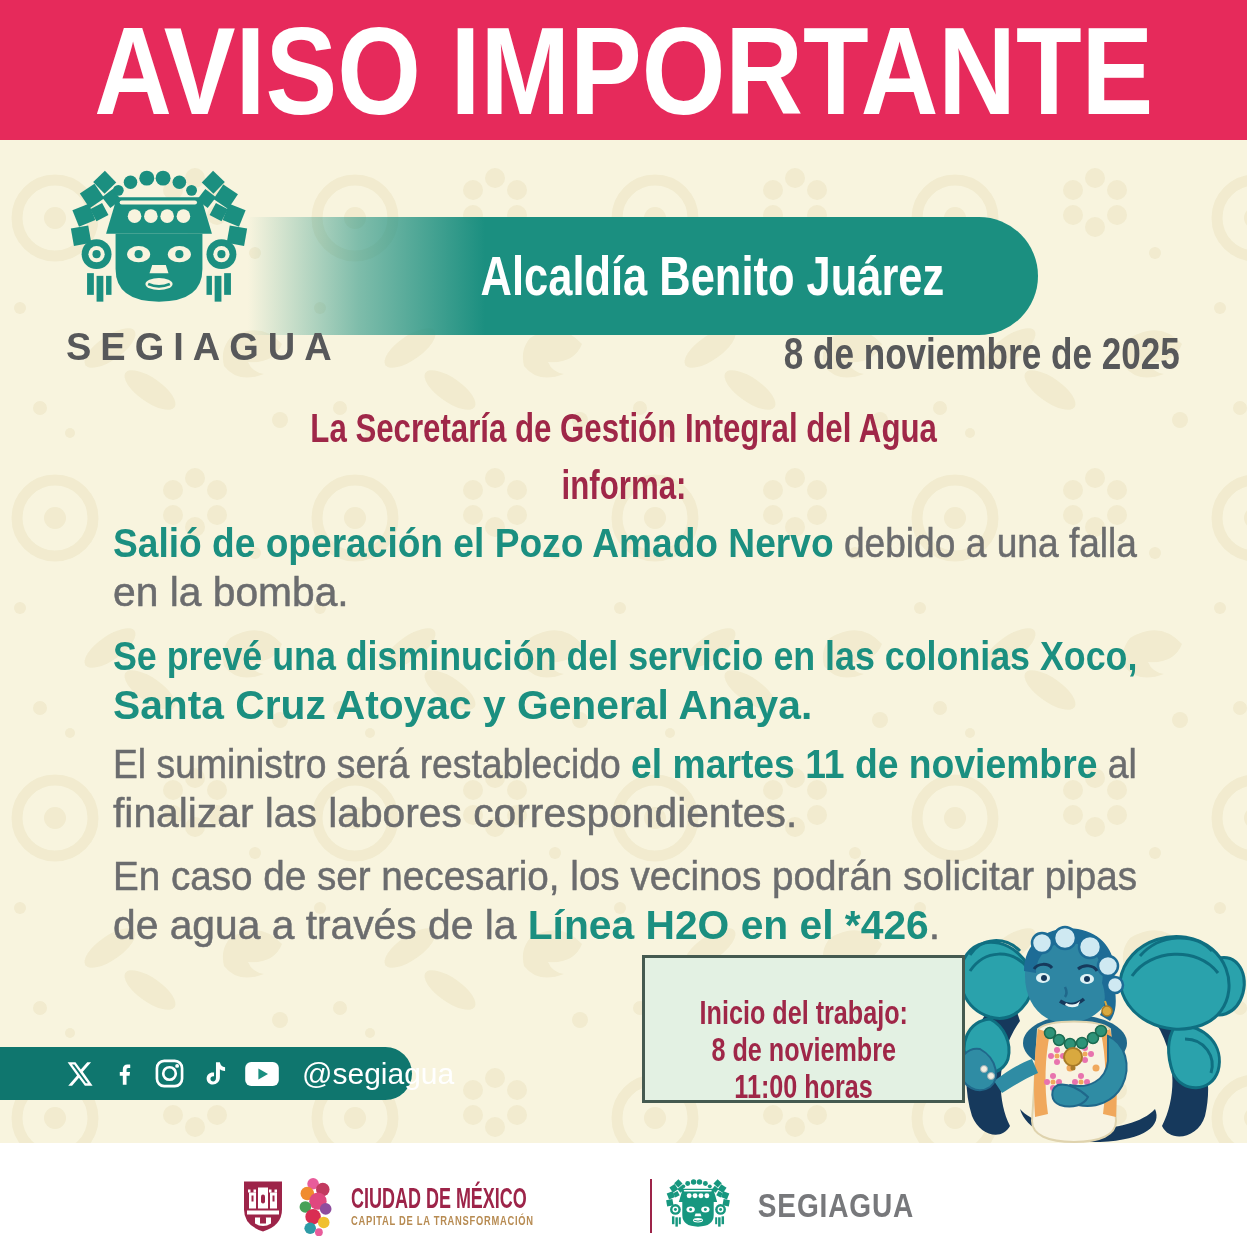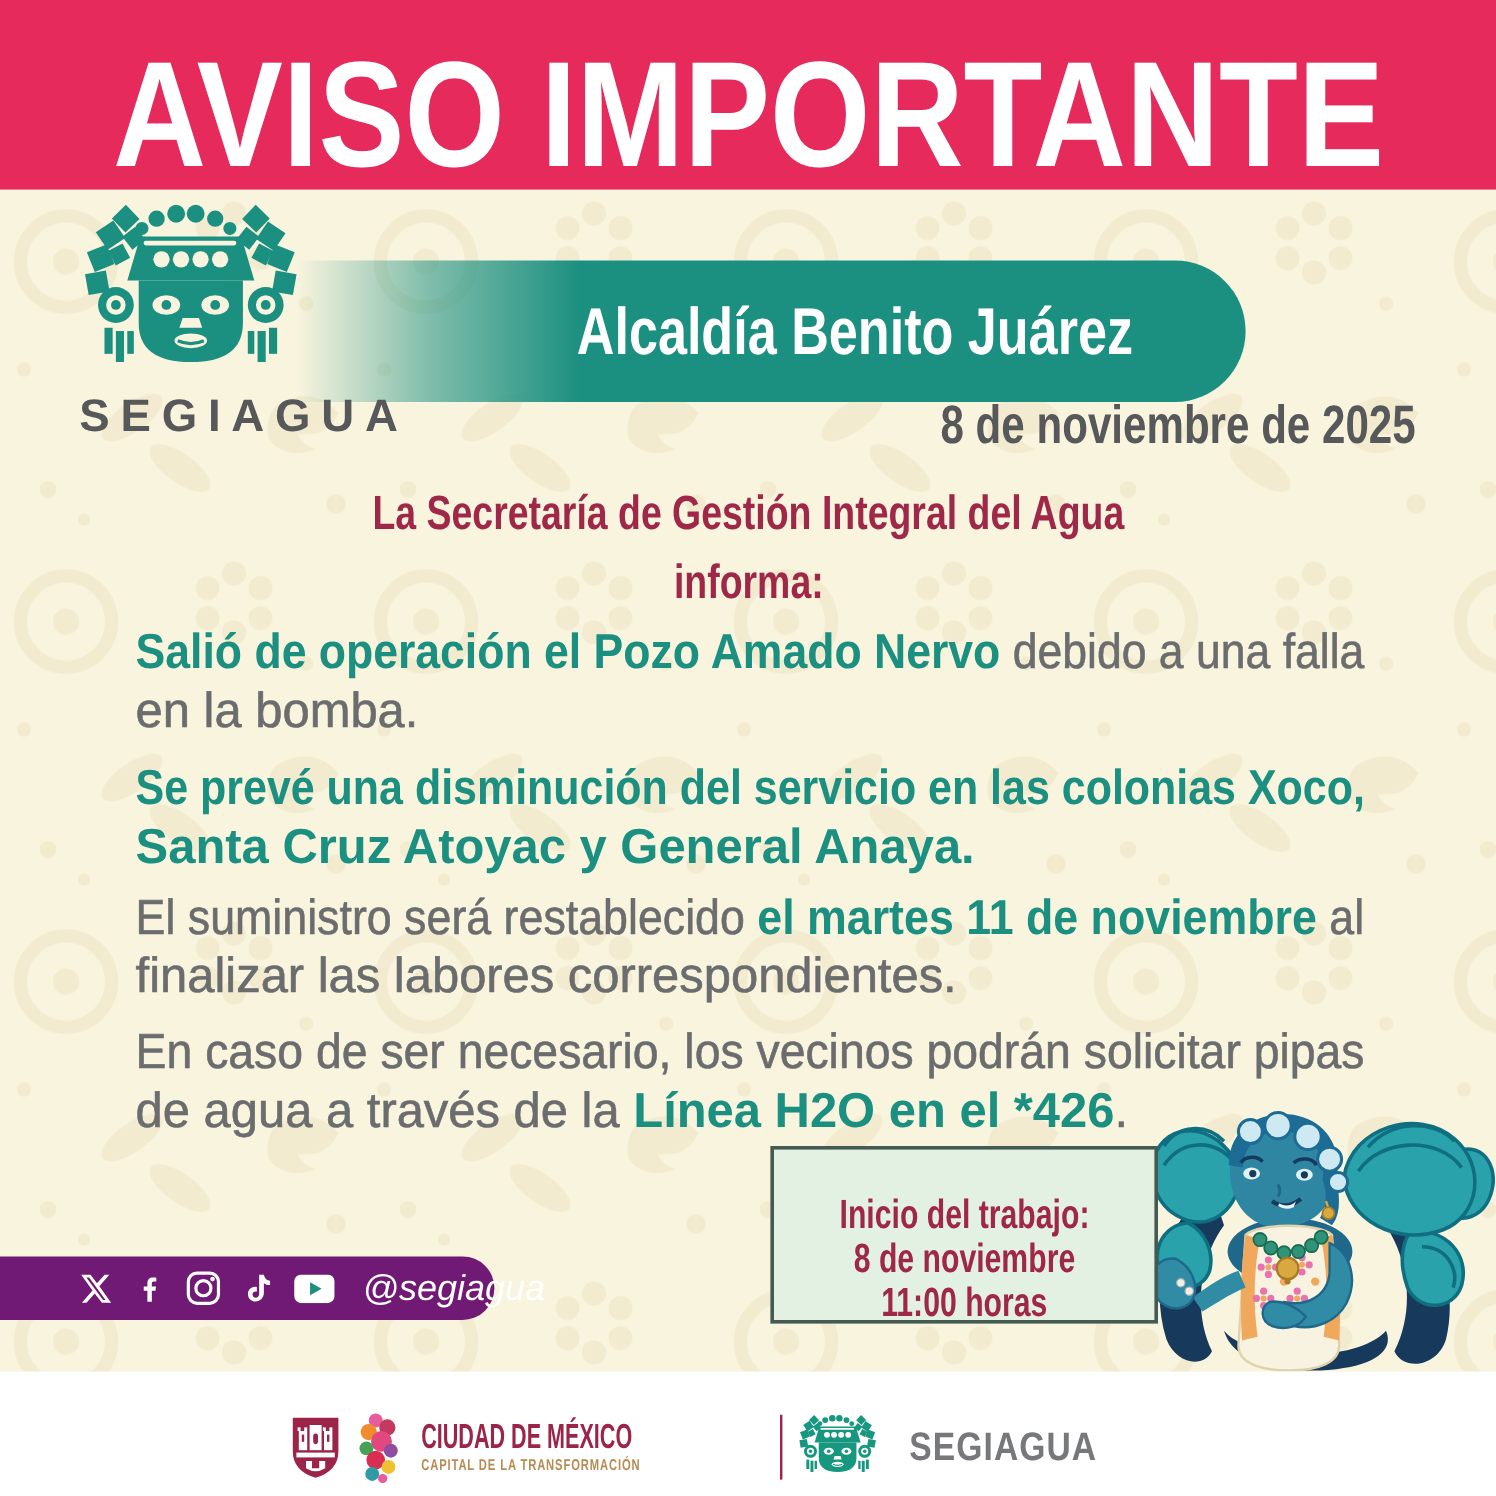--- a/index.html
+++ b/index.html
@@ -1,22 +1,22 @@
 <!DOCTYPE html>
 <html><head>
 <meta charset="utf-8">
 <style>
   html,body{margin:0;padding:0;background:#ffffff;}
   .canvas{position:relative;width:1247px;height:1247px;overflow:hidden;background:#F8F4DE;
           font-family:"Liberation Sans",sans-serif;}
   
   .bg-pattern{position:absolute;left:0;top:158px;width:1247px;height:985px;z-index:0;}
   
-  .top-banner{position:absolute;left:0;top:0;width:1247px;height:158px;background:#E62A5B;
-              display:flex;align-items:flex-end;justify-content:center;z-index:2;}
+  .top-banner{position:absolute;left:0;top:0;width:1247px;height:140px;background:#E62A5B;
+              display:flex;align-items:center;justify-content:center;z-index:2;}
   .top-banner .big{color:#fff;font-weight:bold;font-size:125px;white-space:nowrap;line-height:1;}
   .squeeze{display:inline-block;transform:scaleX(var(--sx,1));transform-origin:center;}
   .sq-avis{--sx:.86;}
   .sq-alc{--sx:.79;}
   .sq-date{--sx:.78;transform-origin:right center;}
   .sq-head{--sx:.78;}
   .sq-box{--sx:.74;}
   .sq-city{--sx:.62;transform-origin:left center;}
   .sq-tag{--sx:.72;transform-origin:left center;}
   .sq-agency{--sx:.85;}
@@ -40,23 +40,23 @@
   .seg-teal{color:#1B8F80;font-weight:bold;}
   .seg-gray{color:#6B6C6E;-webkit-text-stroke:0.5px #6B6C6E;}
   
   .work-box{position:absolute;left:642px;top:955px;width:323px;height:148px;box-sizing:border-box;
             background:#E3F1E3;border:3px solid #455A50;z-index:3;text-align:center;
             color:#9F2748;font-weight:bold;font-size:34px;line-height:37px;padding-top:36px;}
   .work-box .bl{white-space:nowrap;}
   
   .mascot{position:absolute;left:950px;top:921px;width:300px;height:222px;z-index:2;}
   
-  .social{position:absolute;left:0;top:1047px;width:412px;height:53px;background:#701a75;z-index:3;
+  .social{position:absolute;left:0;top:1047px;width:412px;height:53px;background:#0f766e;z-index:3;
           border-radius:0 27px 27px 0;display:flex;align-items:center;gap:17px;
-          padding-left:66px;box-sizing:border-box;font-style:italic;}
+          padding-left:66px;box-sizing:border-box;}
   .social .ic{display:flex;align-items:center;justify-content:center;}
   .social .handle{color:#fff;font-size:30px;margin-left:6px;white-space:nowrap;}
   
   .footer{position:absolute;left:0;top:1143px;width:1247px;height:126px;background:#ffffff;z-index:3;
           display:flex;align-items:center;justify-content:center;}
   .footer-inner{display:flex;align-items:center;transform:translateX(-38px);}
   .f-shield{width:40px;height:53px;margin-right:10px;}
   .f-map{width:46px;height:60px;margin-right:12px;}
   .city-block{display:flex;flex-direction:column;justify-content:center;margin-right:14px;}
   .city-name{color:#9D2449;font-weight:bold;font-size:29px;line-height:30px;white-space:nowrap;}

